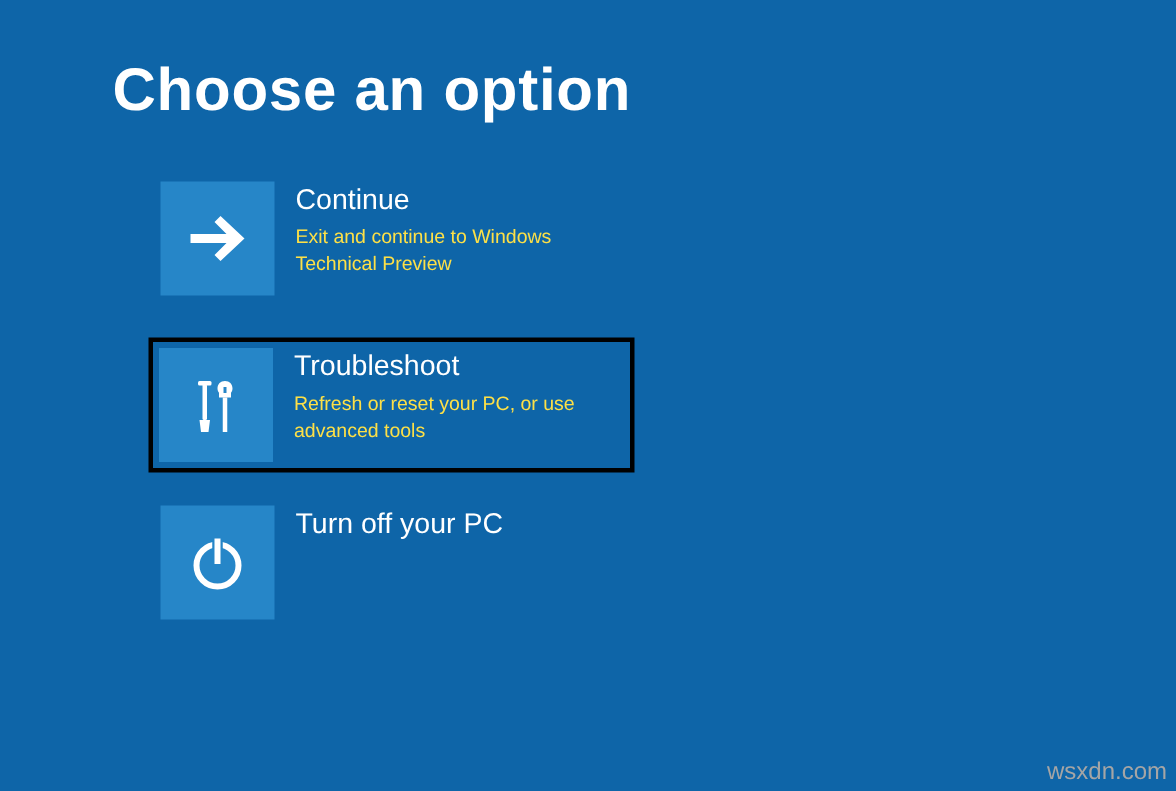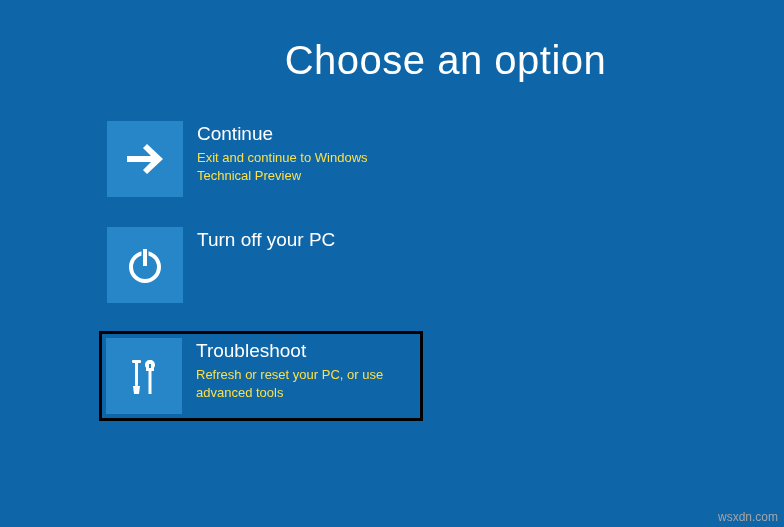--- a/index.html
+++ b/index.html
@@ -11,25 +11,24 @@
       width: 784px;
       height: 527px;
       background-color: #0e65a8;
       font-family: 'Segoe UI', 'Segoe UI Light', Arial, sans-serif;
       color: #ffffff;
       overflow: hidden;
       position: relative;
     }
     .page-title {
       font-size: 40px;
-      font-weight: 400;
-      padding-left: 107px;
+      font-weight: 700;
+      padding-left: 75px;
       padding-top: 38px;
       letter-spacing: 0.5px;
-      text-align: center;
     }
     .options-container {
       padding-left: 107px;
       padding-top: 38px;
     }
     .option-tile {
       display: flex;
       align-items: flex-start;
       margin-bottom: 30px;
       width: 310px;
@@ -65,21 +64,21 @@
       font-size: 13px;
       font-weight: 400;
       color: #fde047;
       line-height: 1.35;
       max-width: 200px;
     }
     .watermark {
       position: absolute;
       bottom: 3px;
       right: 6px;
-      font-size: 12px;
+      font-size: 16px;
       color: #a5a5a5;
       font-family: Arial, sans-serif;
     }
     svg {
       fill: #ffffff;
     }
   </style>
 </head>
 <body>
 
@@ -92,45 +91,45 @@
       <svg width="48" height="48" viewBox="0 0 48 48">
         <path d="M 6 21 L 30 21 L 22 13 L 26 9 L 42 24 L 26 39 L 22 35 L 30 27 L 6 27 Z"></path>
       </svg>
     </div>
     <div class="option-text">
       <div class="option-title">Continue</div>
       <div class="option-desc">Exit and continue to Windows Technical Preview</div>
     </div>
   </div>
 
-  <div class="option-tile">
-    <div class="icon-box">
-      <svg width="44" height="44" viewBox="0 0 44 44">
-        <circle cx="22" cy="24" r="14" fill="none" stroke="#ffffff" stroke-width="4"></circle>
-        <rect x="19.5" y="6" width="5" height="18" fill="#ffffff" stroke="#2686c8" stroke-width="2"></rect>
-        <rect x="20" y="6" width="4" height="17" fill="#ffffff"></rect>
-      </svg>
-    </div>
-    <div class="option-text">
-      <div class="option-title">Turn off your PC</div>
-      <div class="option-desc"></div>
-    </div>
-  </div>
-
   <div class="option-tile highlighted">
     <div class="icon-box">
       <svg width="44" height="44" viewBox="0 0 44 44">
         <rect x="13" y="8" width="3" height="24" rx="1"></rect>
         <path d="M 11 32 L 18 32 L 17 40 L 12 40 Z"></path>
         <rect x="10" y="6" width="9" height="3" rx="1"></rect>
         <path d="M 28 6 C 25 6 23 8 23 11 C 23 12 23.3 13 24 13.8 L 24 17 L 32 17 L 32 13.8 C 32.7 13 33 12 33 11 C 33 8 31 6 28 6 Z M 27 10 L 29 10 L 29 14 L 27 14 Z"></path>
         <rect x="26.5" y="17" width="3" height="23"></rect>
       </svg>
     </div>
     <div class="option-text">
       <div class="option-title">Troubleshoot</div>
       <div class="option-desc">Refresh or reset your PC, or use advanced tools</div>
     </div>
   </div>
 
+  <div class="option-tile">
+    <div class="icon-box">
+      <svg width="44" height="44" viewBox="0 0 44 44">
+        <circle cx="22" cy="24" r="14" fill="none" stroke="#ffffff" stroke-width="4"></circle>
+        <rect x="19.5" y="6" width="5" height="18" fill="#ffffff" stroke="#2686c8" stroke-width="2"></rect>
+        <rect x="20" y="6" width="4" height="17" fill="#ffffff"></rect>
+      </svg>
+    </div>
+    <div class="option-text">
+      <div class="option-title">Turn off your PC</div>
+      <div class="option-desc"></div>
+    </div>
+  </div>
+
 </div>
 
 <div class="watermark">wsxdn.com</div>
 
 </body></html>

